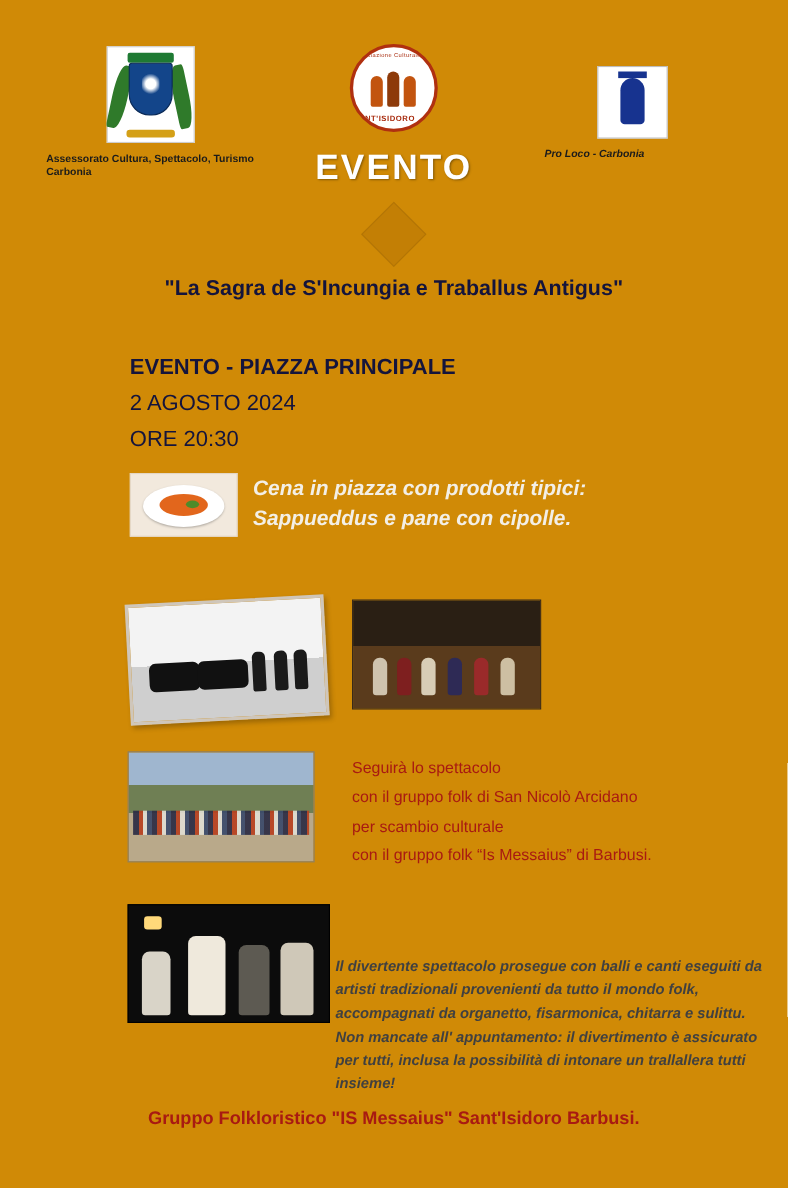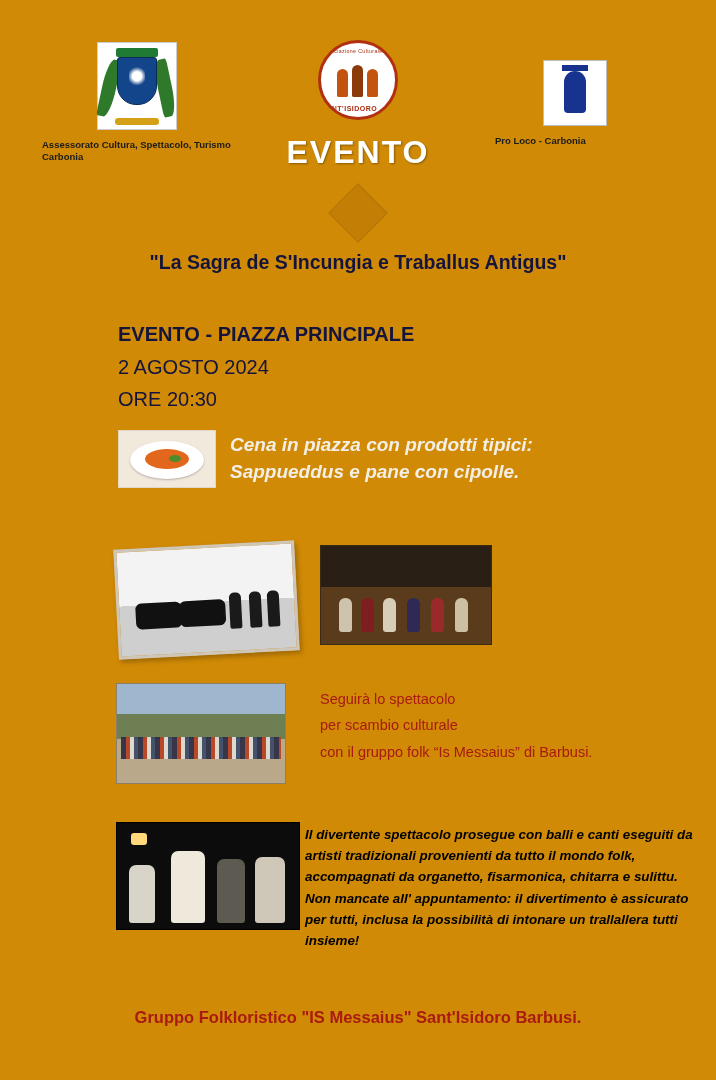--- a/index.html
+++ b/index.html
@@ -20,21 +20,21 @@
   
   .logos {
     position: relative;
     height: 180px;
   }
   .logo-block {
     position: absolute;
   }
   .logo-left { left: 42px; top: 42px; width: 190px; }
   .logo-mid  { left: 293px; top: 40px; width: 130px; }
-  .logo-right{ left: 495px; top: 60px; width: 160px; }
+  .logo-right{ left: 495px; top: 60px; width: 160px; font-style: italic; }
 
   .crest {
     width: 78px;
     height: 86px;
     margin: 0 auto;
     background: #ffffff;
     border: 1px solid #cdcdcd;
     position: relative;
   }
   .crest .shield {
@@ -364,23 +364,23 @@
     left: 320px;
     top: 686px;
     width: 372px;
     color: #a81a12;
     font-size: 14.5px;
     line-height: 1.82;
   }
   .program {
     position: absolute;
     left: 305px;
-    top: 824px;
+    top: 868px;
     width: 388px;
-    color: #000000;
+    color: #404040;
     font-size: 13.4px;
     line-height: 1.58;
     font-style: italic;
     font-weight: 700;
   }
   .footer {
     position: absolute;
     left: 0; right: 0;
     top: 1008px;
     text-align: center;
@@ -477,20 +477,21 @@
   <div class="photo ph-stage">
     <div class="lamp"></div>
     <div class="perf s1"></div>
     <div class="perf s2"></div>
     <div class="perf s3"></div>
     <div class="perf s4"></div>
   </div>
 
   <div class="follow">
     <div>Seguirà lo spettacolo</div>
+    <div>con il gruppo folk di San Nicolò Arcidano</div>
     <div>per scambio culturale</div>
     <div>con il gruppo folk “Is Messaius” di Barbusi.</div>
   </div>
 
   <div class="program">Il divertente spettacolo prosegue con balli e canti eseguiti da artisti tradizionali provenienti da tutto il mondo folk, accompagnati da organetto, fisarmonica, chitarra e sulittu. Non mancate all' appuntamento: il divertimento è assicurato per tutti, inclusa la possibilità di intonare un trallallera tutti insieme!</div>
 
   <div class="footer">Gruppo Folkloristico "IS Messaius"  Sant'Isidoro Barbusi.</div>
 
 </div>
 

